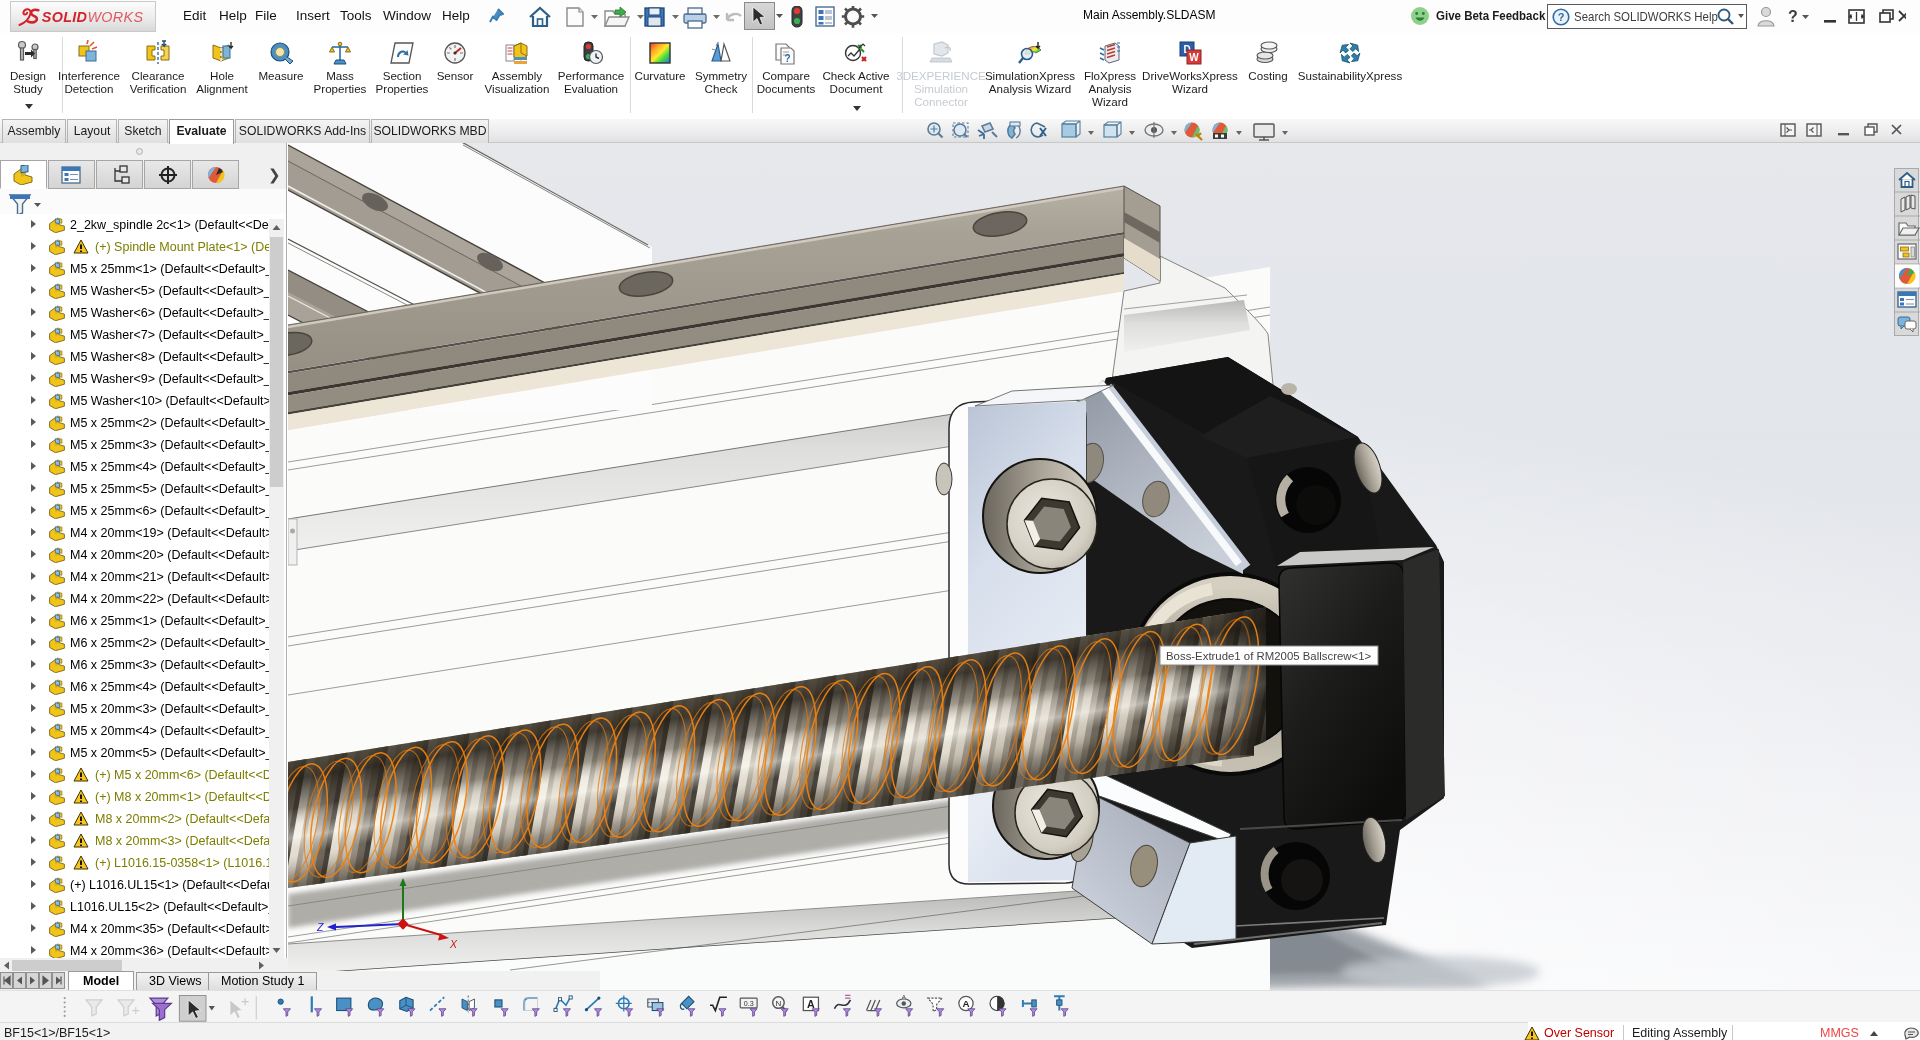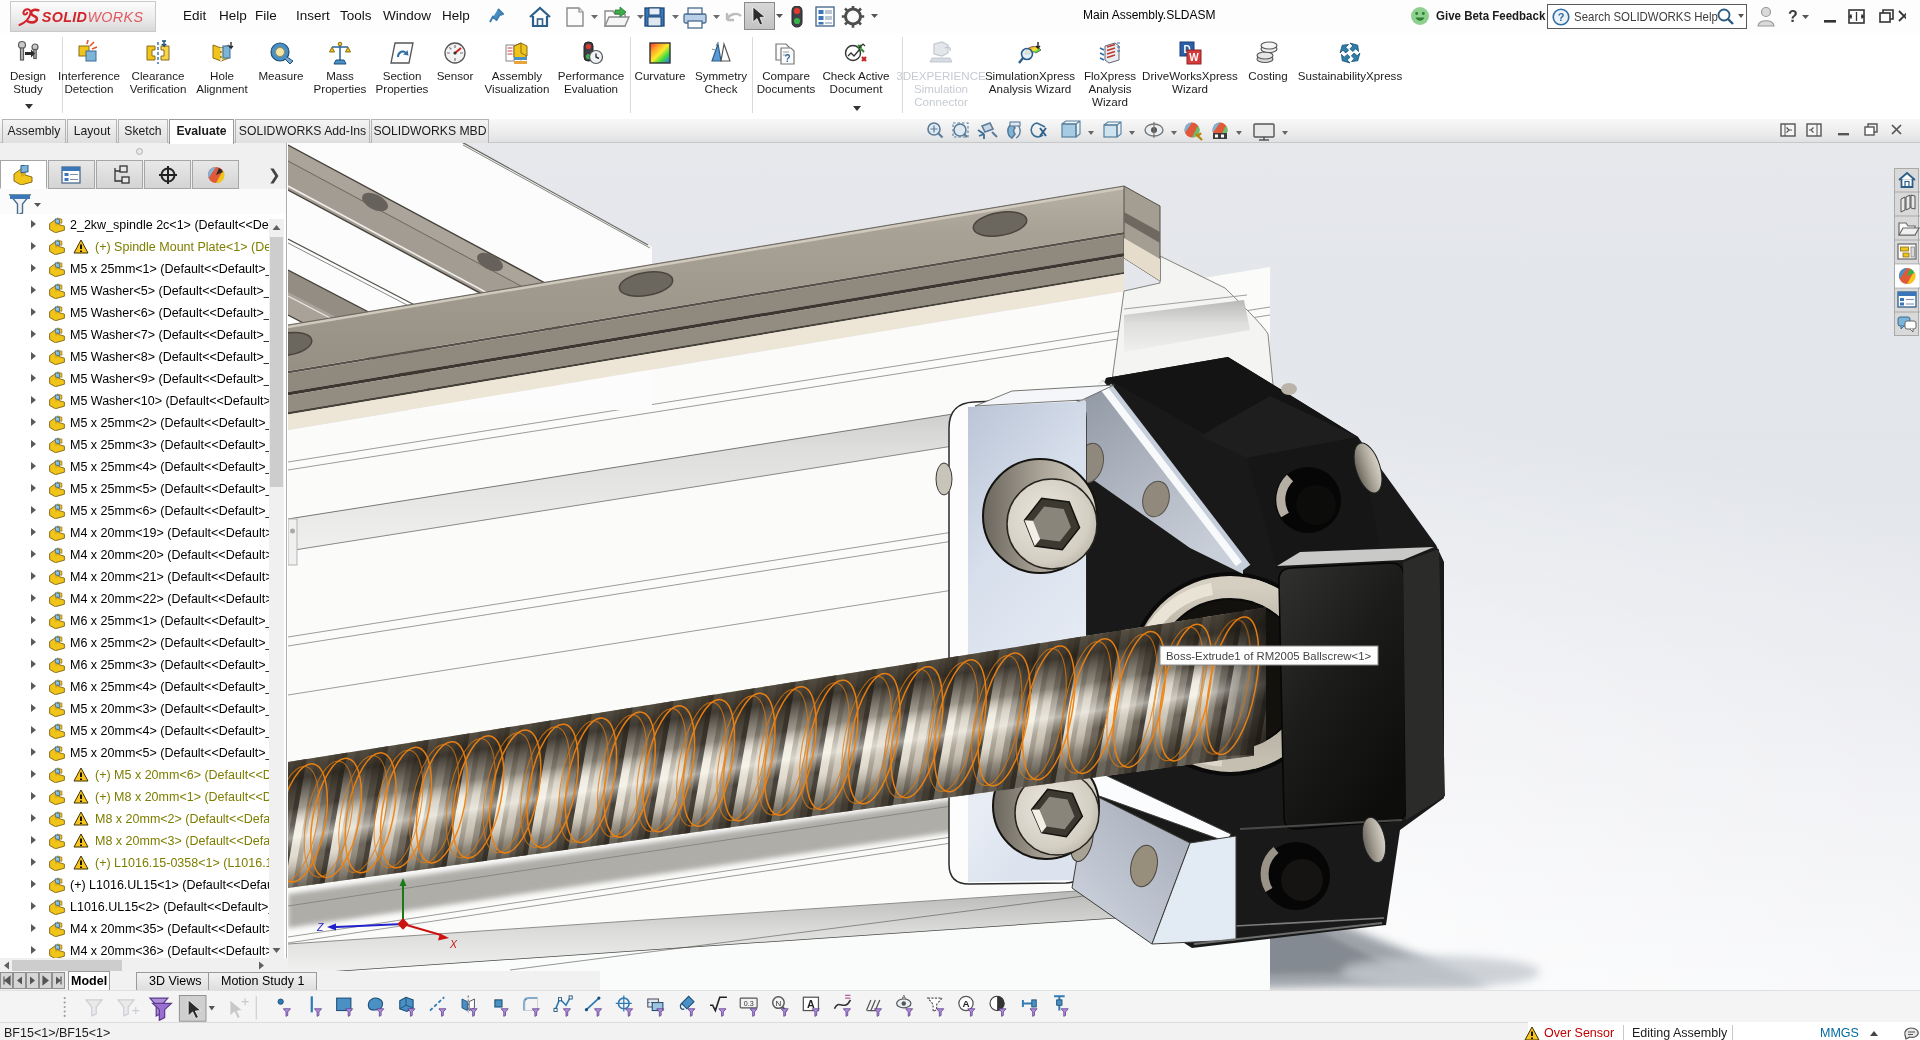--- a/index.html
+++ b/index.html
@@ -1245,21 +1245,21 @@
           <rect x="52.5" y="0.5" width="12" height="16"></rect>
       </g>
       <g fill="#555">
         <path d="M4 4.5 l0 8 M10 4.5 l-5 4 l5 4 z" stroke="#555" stroke-width="1.2"></path>
         <path d="M22 4.5 l-5 4 l5 4 z"></path>
         <path d="M30 4.5 l5 4 l-5 4 z"></path>
         <path d="M43 4.5 l5 4 l-5 4 z M61 4.5 l0 8" stroke="#555" stroke-width="1.2"></path>
         <path d="M56 4.5 l5 4 l-5 4 z"></path>
       </g>
     </svg>
-    <div class="abs" style="left:68px;top:0;height:19px;padding:0 2px;background:#fff;border:1px solid #9a9a9a;border-bottom:none;font-weight:bold;font-size:12.5px;line-height:18px">Model</div>
+    <div class="abs" style="left:68px;top:0;height:19px;padding:0 14px;background:#fff;border:1px solid #9a9a9a;border-bottom:none;font-weight:bold;font-size:12.5px;line-height:18px">Model</div>
     <div class="abs" style="left:136px;top:1px;height:18px;padding:0 12px;background:linear-gradient(180deg,#f2f2f2,#dedede);border:1px solid #9a9a9a;border-bottom:none;font-size:12.5px;line-height:17px">3D Views</div>
     <div class="abs" style="left:208px;top:1px;height:18px;padding:0 12px;background:linear-gradient(180deg,#f2f2f2,#dedede);border:1px solid #9a9a9a;border-bottom:none;font-size:12.5px;line-height:17px">Motion Study 1</div>
   </div>
   <div id="sketchbar">
     <svg width="1100" height="32" viewBox="0 0 1100 36">
       <g fill="#9a9a9a">
           <circle cx="4" cy="8" r="1.2"></circle>
           <circle cx="4" cy="13" r="1.2"></circle>
           <circle cx="4" cy="18" r="1.2"></circle>
           <circle cx="4" cy="23" r="1.2"></circle>
@@ -1419,20 +1419,20 @@
   </div>
   <div class="abs" style="left:1520px;top:1025px;width:400px;height:17px;font-size:12.5px">
     <svg class="abs" style="left:4px;top:1px" width="16" height="15" viewBox="0 0 16 15">
         <path d="M8 1 L15 14 L1 14 Z" fill="#f7c51e" stroke="#3a3000" stroke-width="1"></path>
         <path d="M8 5.5 l0 4.5 m0 1.5 l0 1.5" stroke="#000" stroke-width="1.8"></path>
       </svg>
     <div class="abs" style="left:24px;top:1px;color:#c00000">Over Sensor</div>
     <div class="abs" style="left:103px;top:0;width:1px;height:16px;background:#c9c9c9"></div>
     <div class="abs" style="left:112px;top:1px;color:#1b1b1b">Editing Assembly</div>
     <div class="abs" style="left:212px;top:0;width:1px;height:16px;background:#c9c9c9"></div>
-    <div class="abs" style="left:300px;top:1px;color:#0369a1">MMGS</div>
+    <div class="abs" style="left:300px;top:1px;color:#ef4444">MMGS</div>
     <div class="abs" style="left:350px;top:6px;width:0;height:0;border-bottom:5px solid #444;border-left:4px solid transparent;border-right:4px solid transparent"></div>
     <svg class="abs" style="left:383px;top:0px" width="17" height="16" viewBox="0 0 17 16">
       <path d="M2 10 C1 6 4 3 8 3 C13 3 16 6 15 9 C14 12 10 13 7 12 L3 14 Z" fill="#e8e8e8" stroke="#555" stroke-width="1.2"></path>
       <path d="M5 7 l7 0 M5 9.5 l5 0" stroke="#555" stroke-width="1"></path>
     </svg>
   </div>
 </div>
 
 </body></html>

